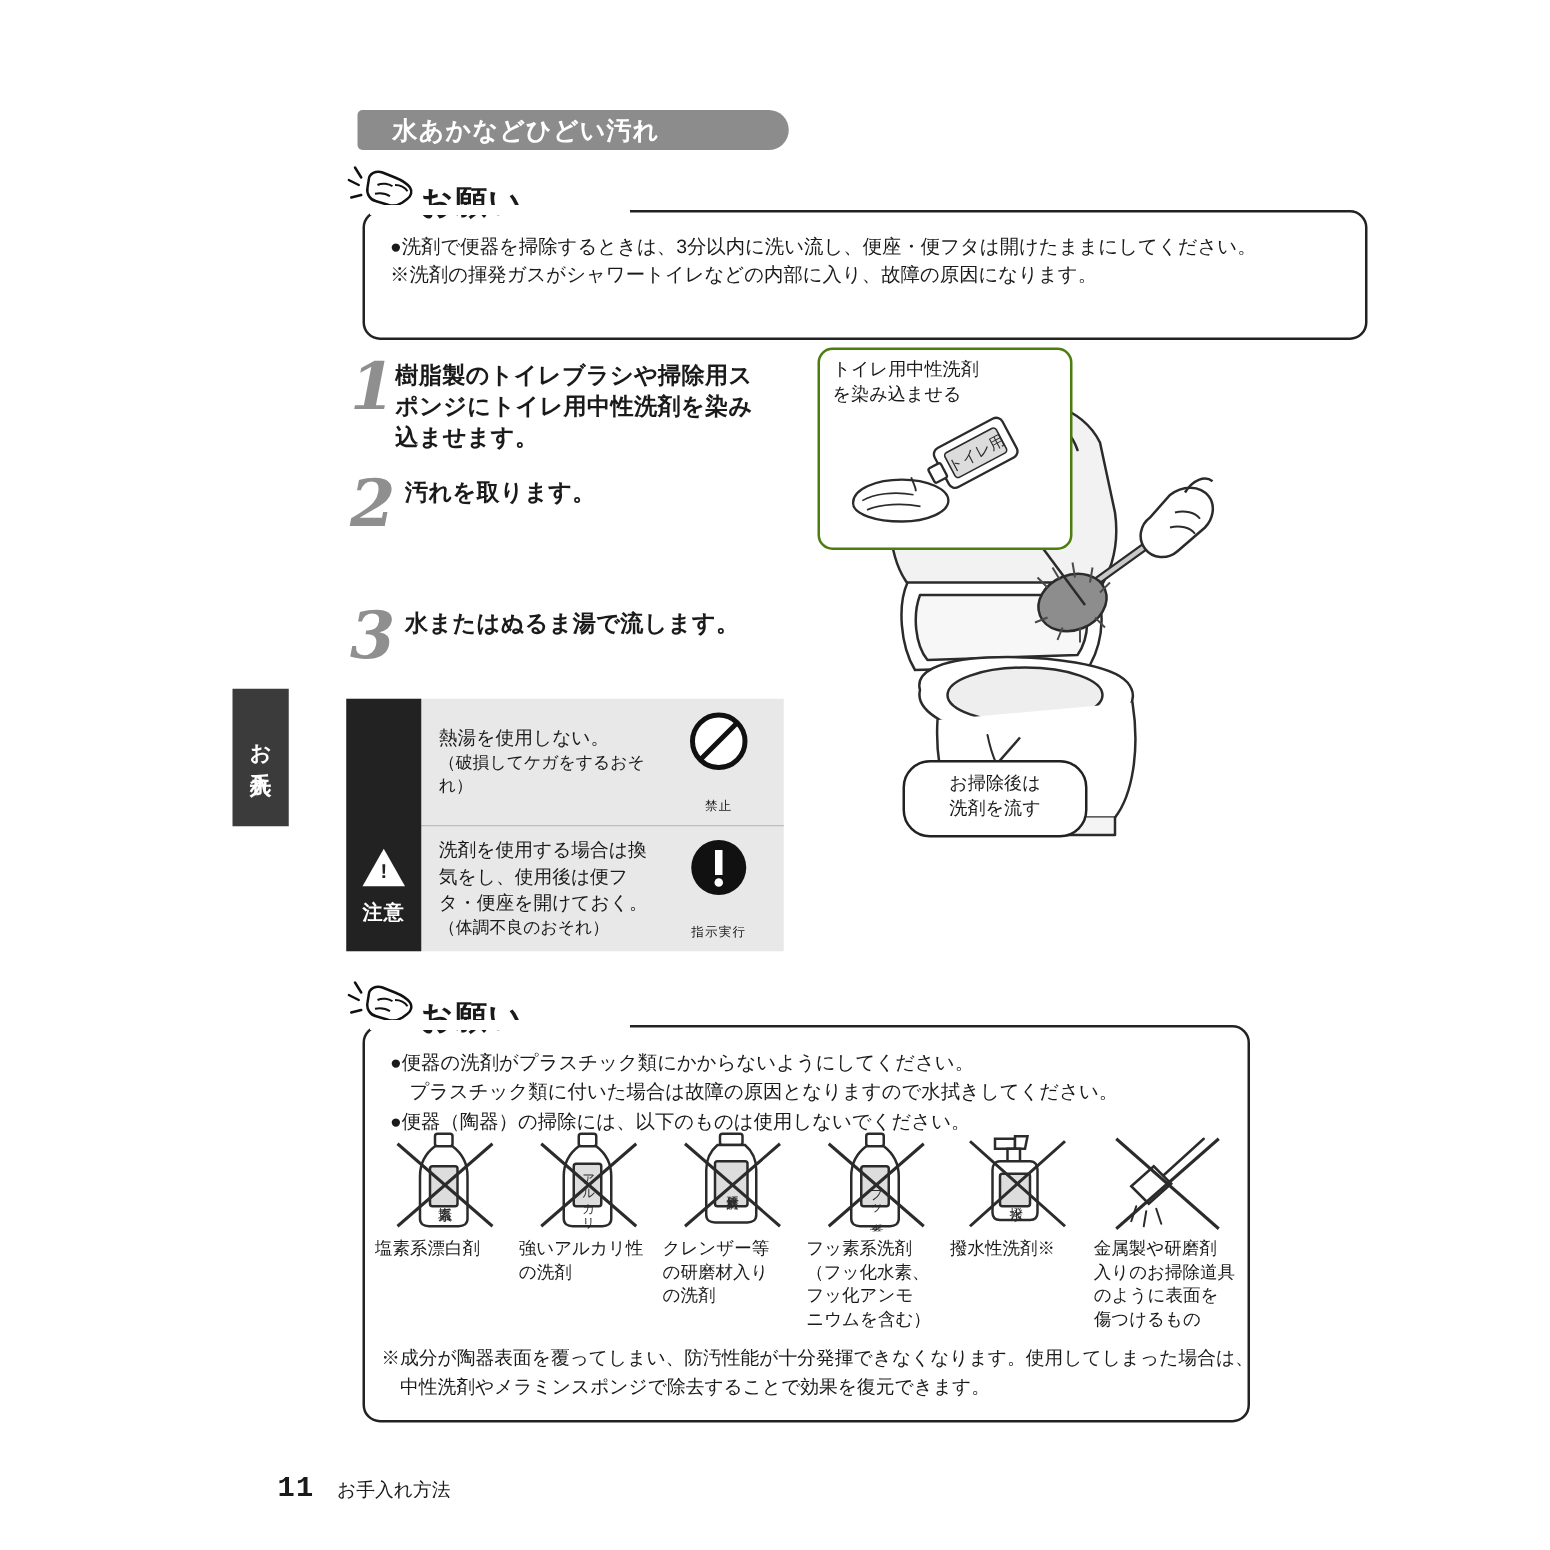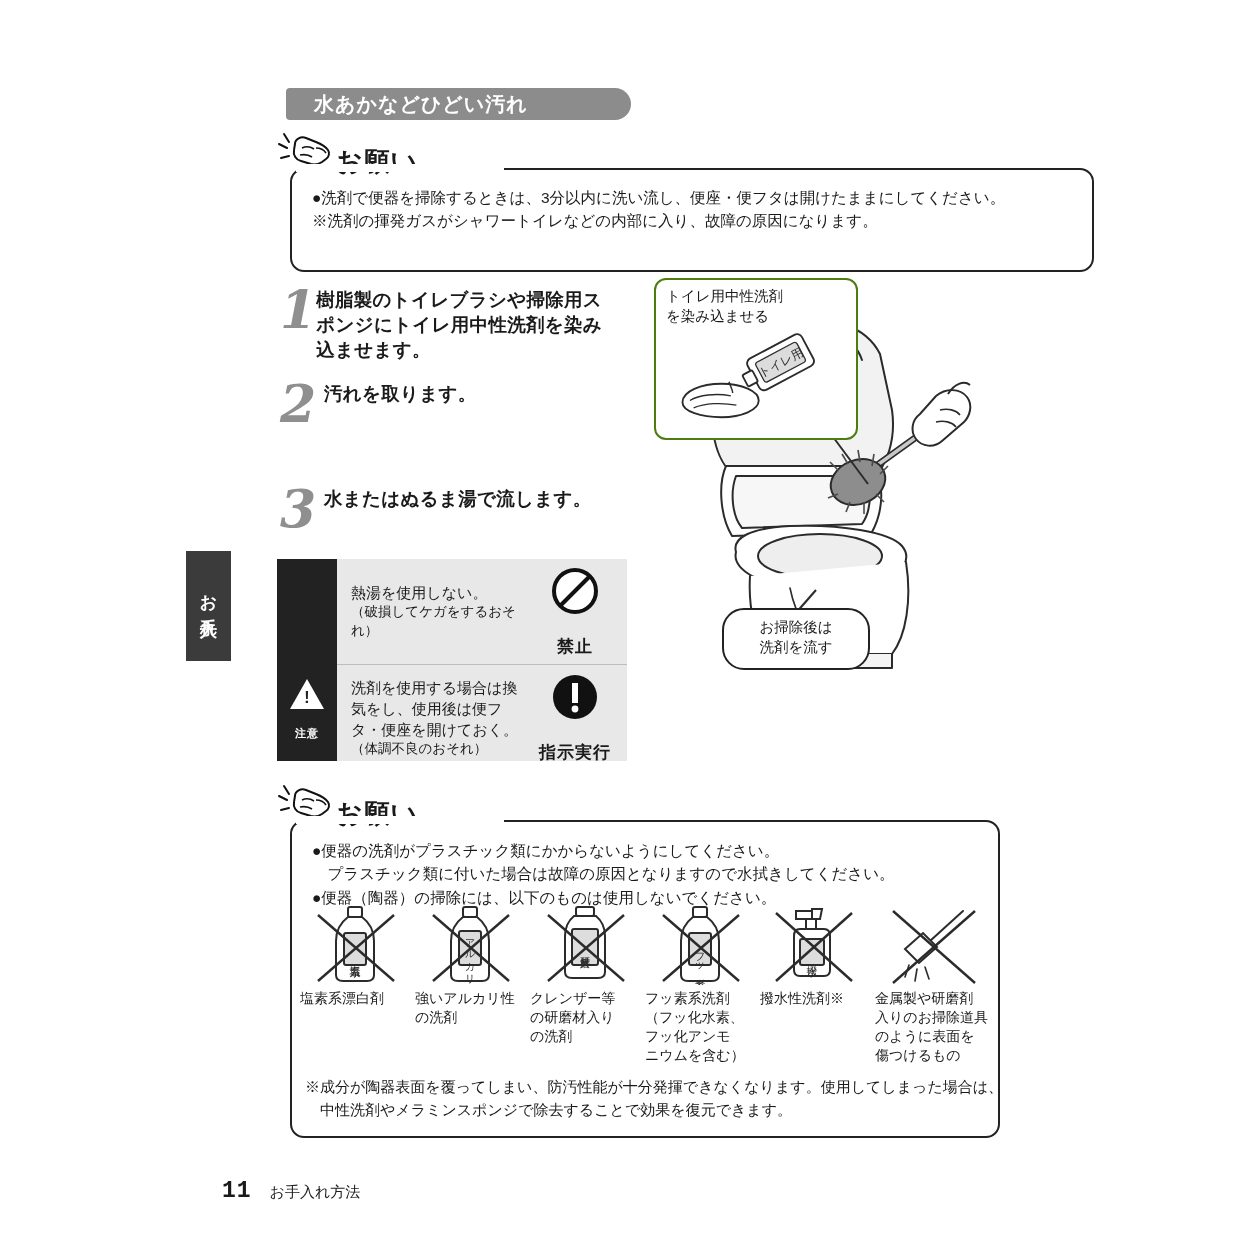--- a/index.html
+++ b/index.html
@@ -163,21 +163,21 @@
     color: #222;
     font-weight: bold;
     font-size: 16px;
   }
   .caution-left .word {
     position: absolute;
     bottom: 20px;
     left: 0;
     width: 100%;
     text-align: center;
-    font-size: 11px;
+    font-size: 16px;
     font-weight: bold;
     letter-spacing: 1px;
   }
   .caution-rows {
     flex: 1;
     display: flex;
     flex-direction: column;
   }
   .caution-row {
     flex: 1;
@@ -193,22 +193,22 @@
   }
   .caution-row .txt .sub {
     font-size: 13.5px;
   }
   .caution-row .sym {
     width: 96px;
     text-align: center;
     flex: none;
   }
   .caution-row .sym .cap {
-    font-size: 17px;
-    font-weight: bold;
+    font-size: 10px;
+    font-weight: normal;
     margin-top: 14px;
     letter-spacing: 1px;
   }
 
   
   .products {
     position: absolute;
     left: 300px;
     top: 905px;
     width: 690px;

